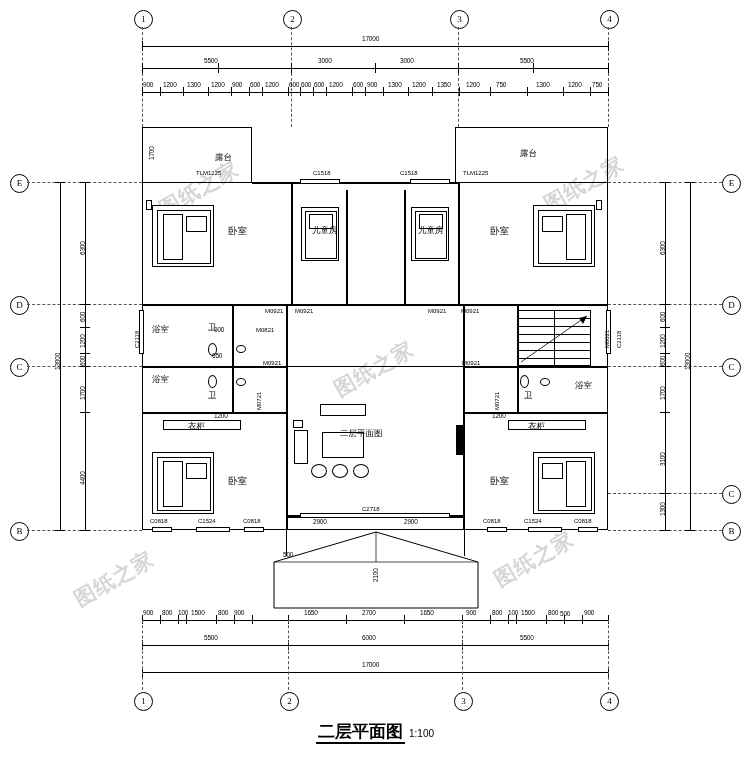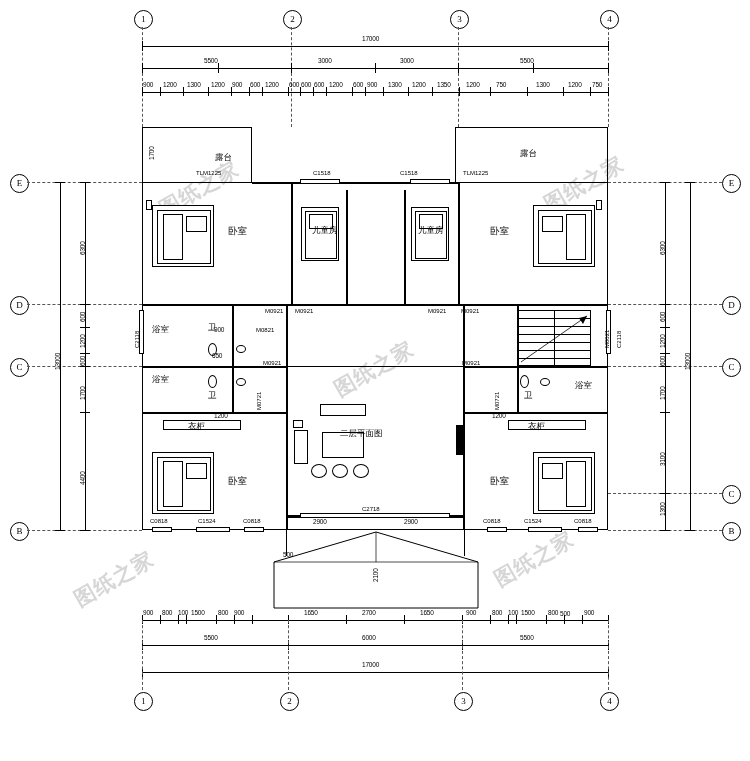--- a/index.html
+++ b/index.html
@@ -511,14 +511,17 @@
   <div class="vline gray vdash" style="left:142px; top:620px; height:70px;"></div>
   <div class="vline gray vdash" style="left:288px; top:620px; height:70px;"></div>
   <div class="vline gray vdash" style="left:462px; top:620px; height:70px;"></div>
   <div class="vline gray vdash" style="left:608px; top:620px; height:70px;"></div>
 
   <div class="bubble" style="left:134px; top:692px;">1</div>
   <div class="bubble" style="left:280px; top:692px;">2</div>
   <div class="bubble" style="left:454px; top:692px;">3</div>
   <div class="bubble" style="left:600px; top:692px;">4</div>
 
+  <div id="title-block">
+    <span class="t">二层平面图</span><span class="s">1:100</span>
+  </div>
 
 </div>
 
 </body></html>

